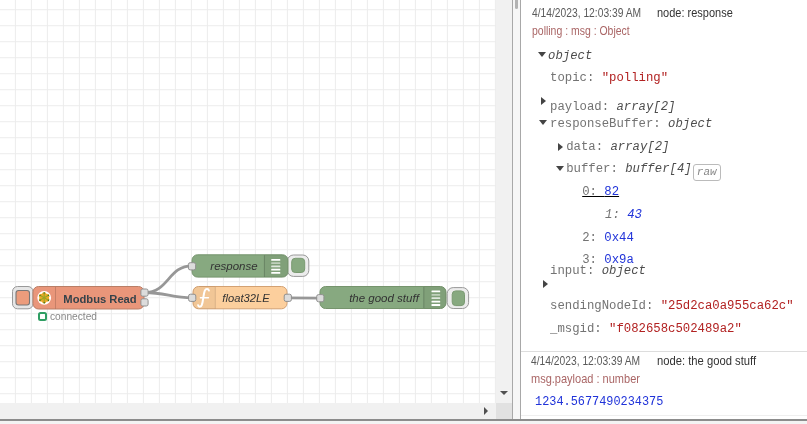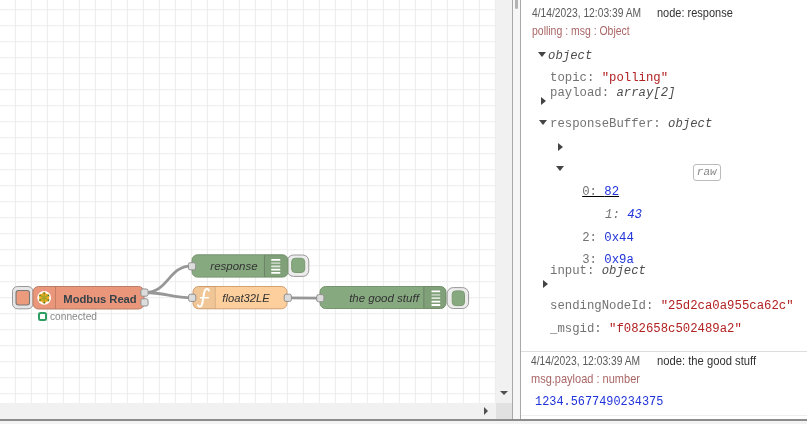--- a/index.html
+++ b/index.html
@@ -154,28 +154,30 @@
   <div class="sb meta" style="left:532px;top:4.5px;transform:scaleX(0.79);">4/14/2023, 12:03:39 AM</div>
   <div class="sb meta" style="left:657px;top:4.5px;transform:scaleX(0.846);"><b>node: response</b></div>
   <div class="sb topic" style="left:531.5px;top:23.3px;transform:scaleX(0.805);">polling : msg : Object</div>
 
   <div class="tdown" style="left:537.5px;top:52px;"></div>
   <div class="sb mono tmeta" style="left:548px;top:48.5px;">object</div>
 
   <div class="sb mono" style="left:550px;top:71.3px;"><span class="k">topic: </span><span class="s">"polling"</span></div>
 
   <div class="tright" style="left:540.5px;top:97px;"></div>
-  <div class="sb mono" style="left:550px;top:86px;"><span class="k">payload: </span><span class="tmeta">array[2]</span></div>
+  <div class="sb mono" style="left:550px;top:100px;"><span class="k">payload: </span><span class="tmeta">array[2]</span></div>
 
   <div class="tdown" style="left:539px;top:120px;"></div>
   <div class="sb mono" style="left:550px;top:116.9px;"><span class="k">responseBuffer: </span><span class="tmeta">object</span></div>
 
   <div class="tright" style="left:557.5px;top:142.7px;"></div>
+  <div class="sb mono" style="left:566.2px;top:139.6px;"><span class="k">data: </span><span class="tmeta">array[2]</span></div>
 
   <div class="tdown" style="left:555.5px;top:165.8px;"></div>
+  <div class="sb mono" style="left:566.2px;top:162.4px;"><span class="k">buffer: </span><span class="tmeta">buffer[4]</span></div>
   <div class="rawpill">raw</div>
 
   <div class="sb mono" style="left:582.2px;top:185.1px;text-decoration:underline;"><span class="k">0: </span><span class="n">82</span></div>
   <div class="sb mono" style="left:605px;top:207.9px;font-style:italic;"><span class="k">1: </span><span class="n">43</span></div>
   <div class="sb mono" style="left:582.2px;top:230.6px;"><span class="k">2: </span><span class="n">0x44</span></div>
   <div class="sb mono" style="left:582.2px;top:253.4px;"><span class="k">3: </span><span class="n">0x9a</span></div>
 
   <div class="tright" style="left:542.5px;top:279.9px;"></div>
   <div class="sb mono" style="left:550px;top:264px;"><span class="k">input: </span><span class="tmeta">object</span></div>
 

